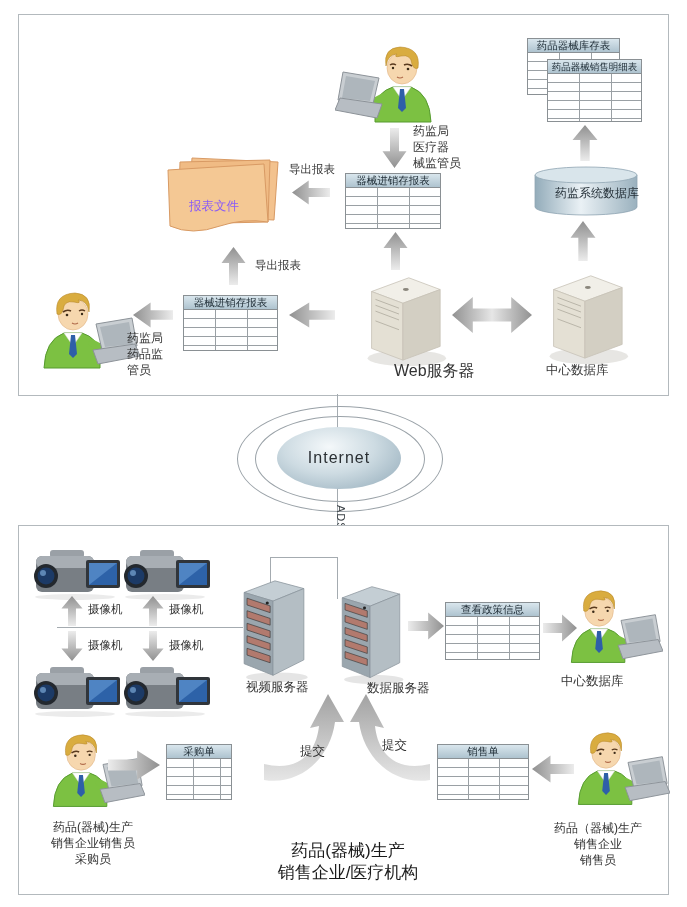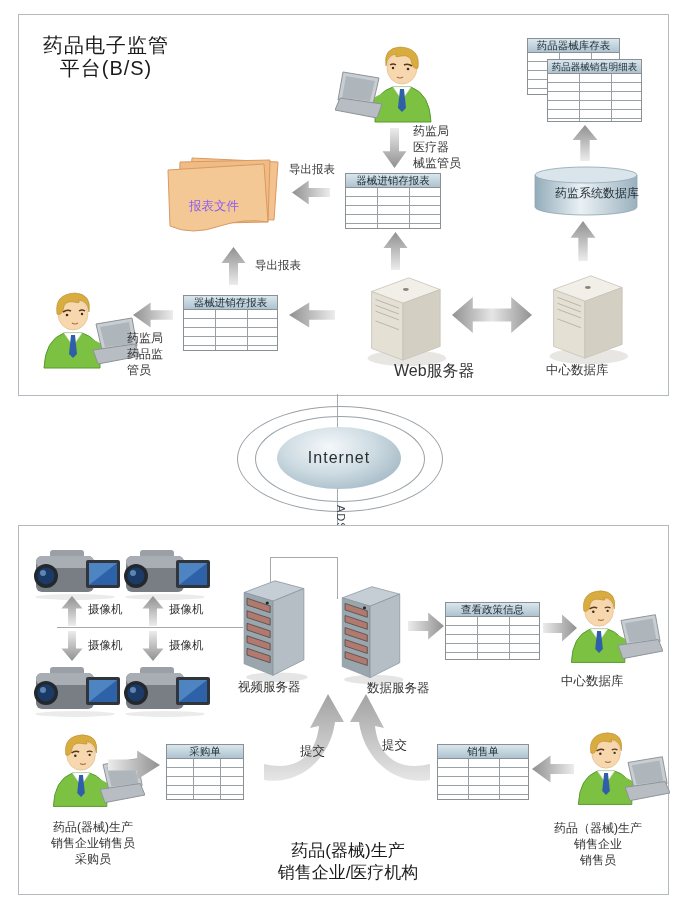--- a/index.html
+++ b/index.html
@@ -125,22 +125,20 @@
       <path d="M2,9 L2,41 A51,8 0 0 0 104,41 L104,9" fill="url(#cylg)" stroke="#8FA5B2" stroke-width="0.8"></path>
       <ellipse cx="53" cy="9" rx="51" ry="8" fill="#D9E5EB" stroke="#8FA5B2" stroke-width="0.8"></ellipse>
     </symbol>
   </defs>
 </svg>
 
 <div id="stage">
 
   <div class="box" style="left:18px;top:14px;width:649px;height:380px;"></div>
 
-  <div class="lbl center title-main" style="left:26px;top:34px;width:160px;">药品电子监管
-平台(B/S)</div>
 
   <div class="figure flip" style="left:335px;top:42px;width:110px;height:92px;">
     <svg width="110" height="92">
         <use href="#sym-person"></use>
       </svg>
   </div>
   <div class="lbl" style="left:413px;top:123px;width:64px;">药监局
 医疗器
 械监管员</div>
   <div class="ar ar-down" style="left:382px;top:128px;width:25px;height:40px;"></div>
@@ -261,21 +259,21 @@
   <div class="lbl" style="left:88px;top:601px;font-size:11.5px;">摄像机</div>
   <div class="lbl" style="left:169px;top:601px;font-size:11.5px;">摄像机</div>
   <div class="lbl" style="left:88px;top:637px;font-size:11.5px;">摄像机</div>
   <div class="lbl" style="left:169px;top:637px;font-size:11.5px;">摄像机</div>
 
   <div class="figure" style="left:238px;top:577px;width:72px;height:106px;">
     <svg width="72" height="106">
         <use href="#sym-rack"></use>
       </svg>
   </div>
-  <div class="lbl" style="left:238px;top:679px;font-size:12.5px;">视频服务器</div>
+  <div class="lbl" style="left:246px;top:679px;font-size:12.5px;">视频服务器</div>
 
   <div class="figure" style="left:335px;top:583px;width:72px;height:102px;">
     <svg width="72" height="102">
         <use href="#sym-rack"></use>
       </svg>
   </div>
   <div class="lbl" style="left:367px;top:680px;font-size:12.5px;">数据服务器</div>
 
   <div class="ar ar-right" style="left:408px;top:612px;width:36px;height:28px;"></div>
 
@@ -295,21 +293,21 @@
   <div class="figure" style="left:40px;top:730px;width:105px;height:88px;">
     <svg width="105" height="88" viewBox="0 0 110 92">
         <use href="#sym-person"></use>
       </svg>
   </div>
   <div class="lbl center" style="left:28px;top:819px;width:130px;">药品(器械)生产
 销售企业销售员
 采购员</div>
   <div class="ar ar-right" style="left:108px;top:750px;width:52px;height:30px;"></div>
 
-  <div class="dtable" style="left:166px;top:744px;width:78px;height:56px;--cw:26px;">
+  <div class="dtable" style="left:166px;top:744px;width:66px;height:56px;--cw:26px;">
     <div class="hd">采购单</div>
     <div class="bd"></div>
   </div>
 
   <svg style="position:absolute;left:262px;top:688px;" width="170" height="102" viewBox="0 0 170 102">
     <path d="M2,76 C36,84 54,66 57,38 L48,40 L66,6 L82,34 L73,34 C68,72 36,98 2,92 Z" fill="url(#mg)"></path>
     <path d="M168,76 C134,84 116,66 113,38 L122,40 L104,6 L88,34 L97,34 C102,72 134,98 168,92 Z" fill="url(#mg)"></path>
   </svg>
   <div class="lbl" style="left:300px;top:743px;font-size:12.5px;">提交</div>
   <div class="lbl" style="left:382px;top:737px;font-size:12.5px;">提交</div>

